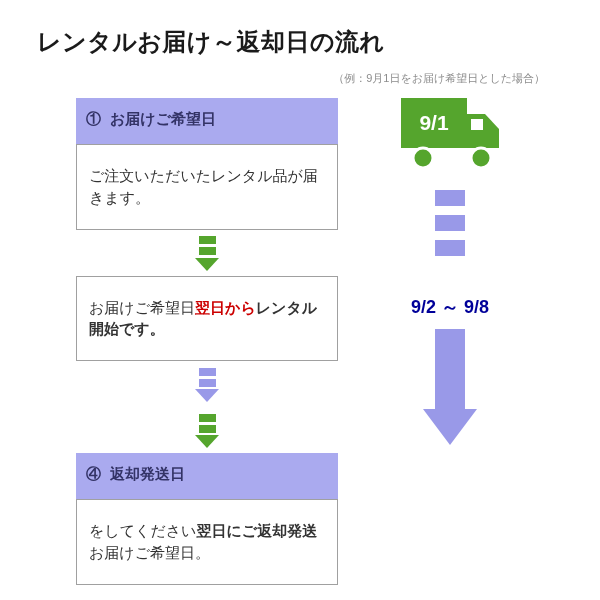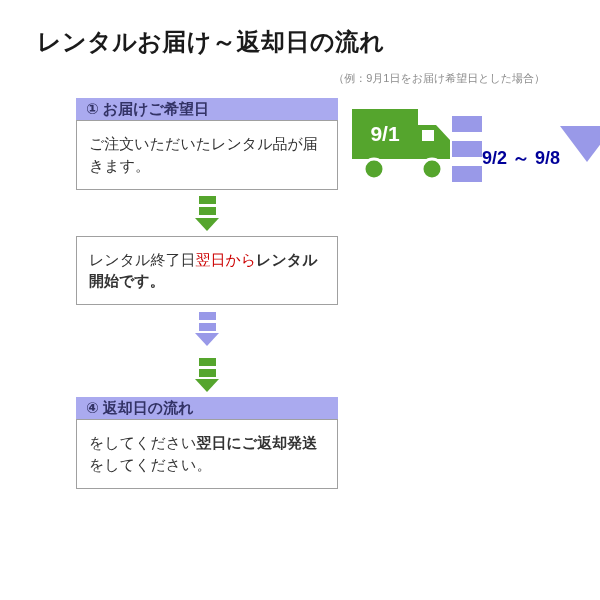--- a/index.html
+++ b/index.html
@@ -7,35 +7,35 @@
   .page { position:relative; width:600px; height:600px; background:#fff; overflow:hidden; }
 
   .title { position:absolute; left:25px; top:14px; margin:12px; font-size:24px; font-weight:bold;
            color:#1a1a1a; letter-spacing:0.5px; }
   .subtitle { position:absolute; top:50px; left:0; width:545px; text-align:right;
               font-size:11px; color:var(--subtitle-gray);margin-top:21px; }
 
   
   .steps { position:absolute; left:76px; top:98px; width:262px; }
   .step-head { background:var(--purple-light); color:var(--header-text); font-weight:bold;
-               font-size:15px; padding:2px 10px; line-height:1.2; }
-  .step-body { background:#fff; border:1px solid var(--box-border); padding:12px 12px;
+               font-size:15px; padding:14px 10px; line-height:1.2;font-family:Liberation Mono, monospace; }
+  .step-body { background:#fff; border:1px solid var(--box-border); padding:20px 12px;
                font-size:15px; line-height:1.45; color:var(--body-text); white-space:pre-line; }
   .step-body .b  { font-weight:bold; }
-  .step-body .rb { font-weight:normal; color:var(--red); }
+  .step-body .rb { font-weight:bold; color:var(--red); }
 
   .connector { display:flex; flex-direction:column; align-items:center; padding:5px 0; }
   .connector .dash { width:17px; height:8px; background:var(--ac); margin:1.5px 0; }
   .connector .tri  { width:0; height:0; border-left:12px solid transparent;
                      border-right:12px solid transparent; border-top:13px solid var(--ac);
                      margin-top:1px; }
 
   
   .timeline { position:absolute; left:350px; top:96px; width:200px;
-              display:flex; flex-direction:row; align-items:center; }
+              display:flex; flex-direction:column; align-items:center; }
   .truck svg { display:block; }
   .tl-dashes { display:flex; flex-direction:column; align-items:center; margin-top:20px; }
   .tl-dashes span { width:30px; height:16px; background:var(--purple-arrow); margin-bottom:9px; }
   .period { margin-top:30px; text-align:center; font-weight:bold; color:var(--navy);
             font-size:18px; line-height:1.35; white-space:nowrap; }
   .tl-bar  { width:30px; height:80px; background:var(--purple-arrow); margin-top:10px; }
   .tl-head { width:0; height:0; border-left:27px solid transparent;
              border-right:27px solid transparent; border-top:36px solid var(--purple-arrow); }
   .truck-end { margin-top:24px; }
 </style>
@@ -51,35 +51,35 @@
       <div class="step">
         <div class="step-head">① お届けご希望日</div>
         <div class="step-body"><span>ご注文いただいたレンタル品が届きます。</span></div>
       </div>
       <div class="connector" style="--ac: #55A52D;">
         <span class="dash"></span>
         <span class="dash"></span>
         <span class="tri"></span>
       </div>
       <div class="step">
-        <div class="step-body"><span>レンタル終了日</span><span class="rb">翌日から</span><span class="b">レンタル開始です。</span></div>
+        <div class="step-body"><span>お届けご希望日</span><span class="rb">翌日から</span><span class="b">レンタル開始です。</span></div>
       </div>
       <div class="connector" style="--ac: #9999E8;">
         <span class="dash"></span>
         <span class="dash"></span>
         <span class="tri"></span>
       </div>
       <div class="connector" style="--ac: #55A52D;">
         <span class="dash"></span>
         <span class="dash"></span>
         <span class="tri"></span>
       </div>
       <div class="step">
-        <div class="step-head">④ 返却日の流れ</div>
-        <div class="step-body"><span>をしてください</span><span class="b">翌日にご返却発送</span><span>をしてください。</span></div>
+        <div class="step-head">④ 返却発送日</div>
+        <div class="step-body"><span>をしてください</span><span class="b">翌日にご返却発送</span><span>お届けご希望日。</span></div>
       </div>
     </div>
 
   <div class="timeline">
 
     <div class="truck">
       <svg width="102" height="74" viewBox="0 0 102 74">
         <rect x="2" y="2" width="66" height="50" fill="var(--green)"></rect>
         <text x="35" y="34" text-anchor="middle" font-size="21" font-weight="bold" fill="#ffffff">9/1</text>
         <path d="M68 18 H86 L100 33 V52 H68 Z" fill="var(--green)"></path>

